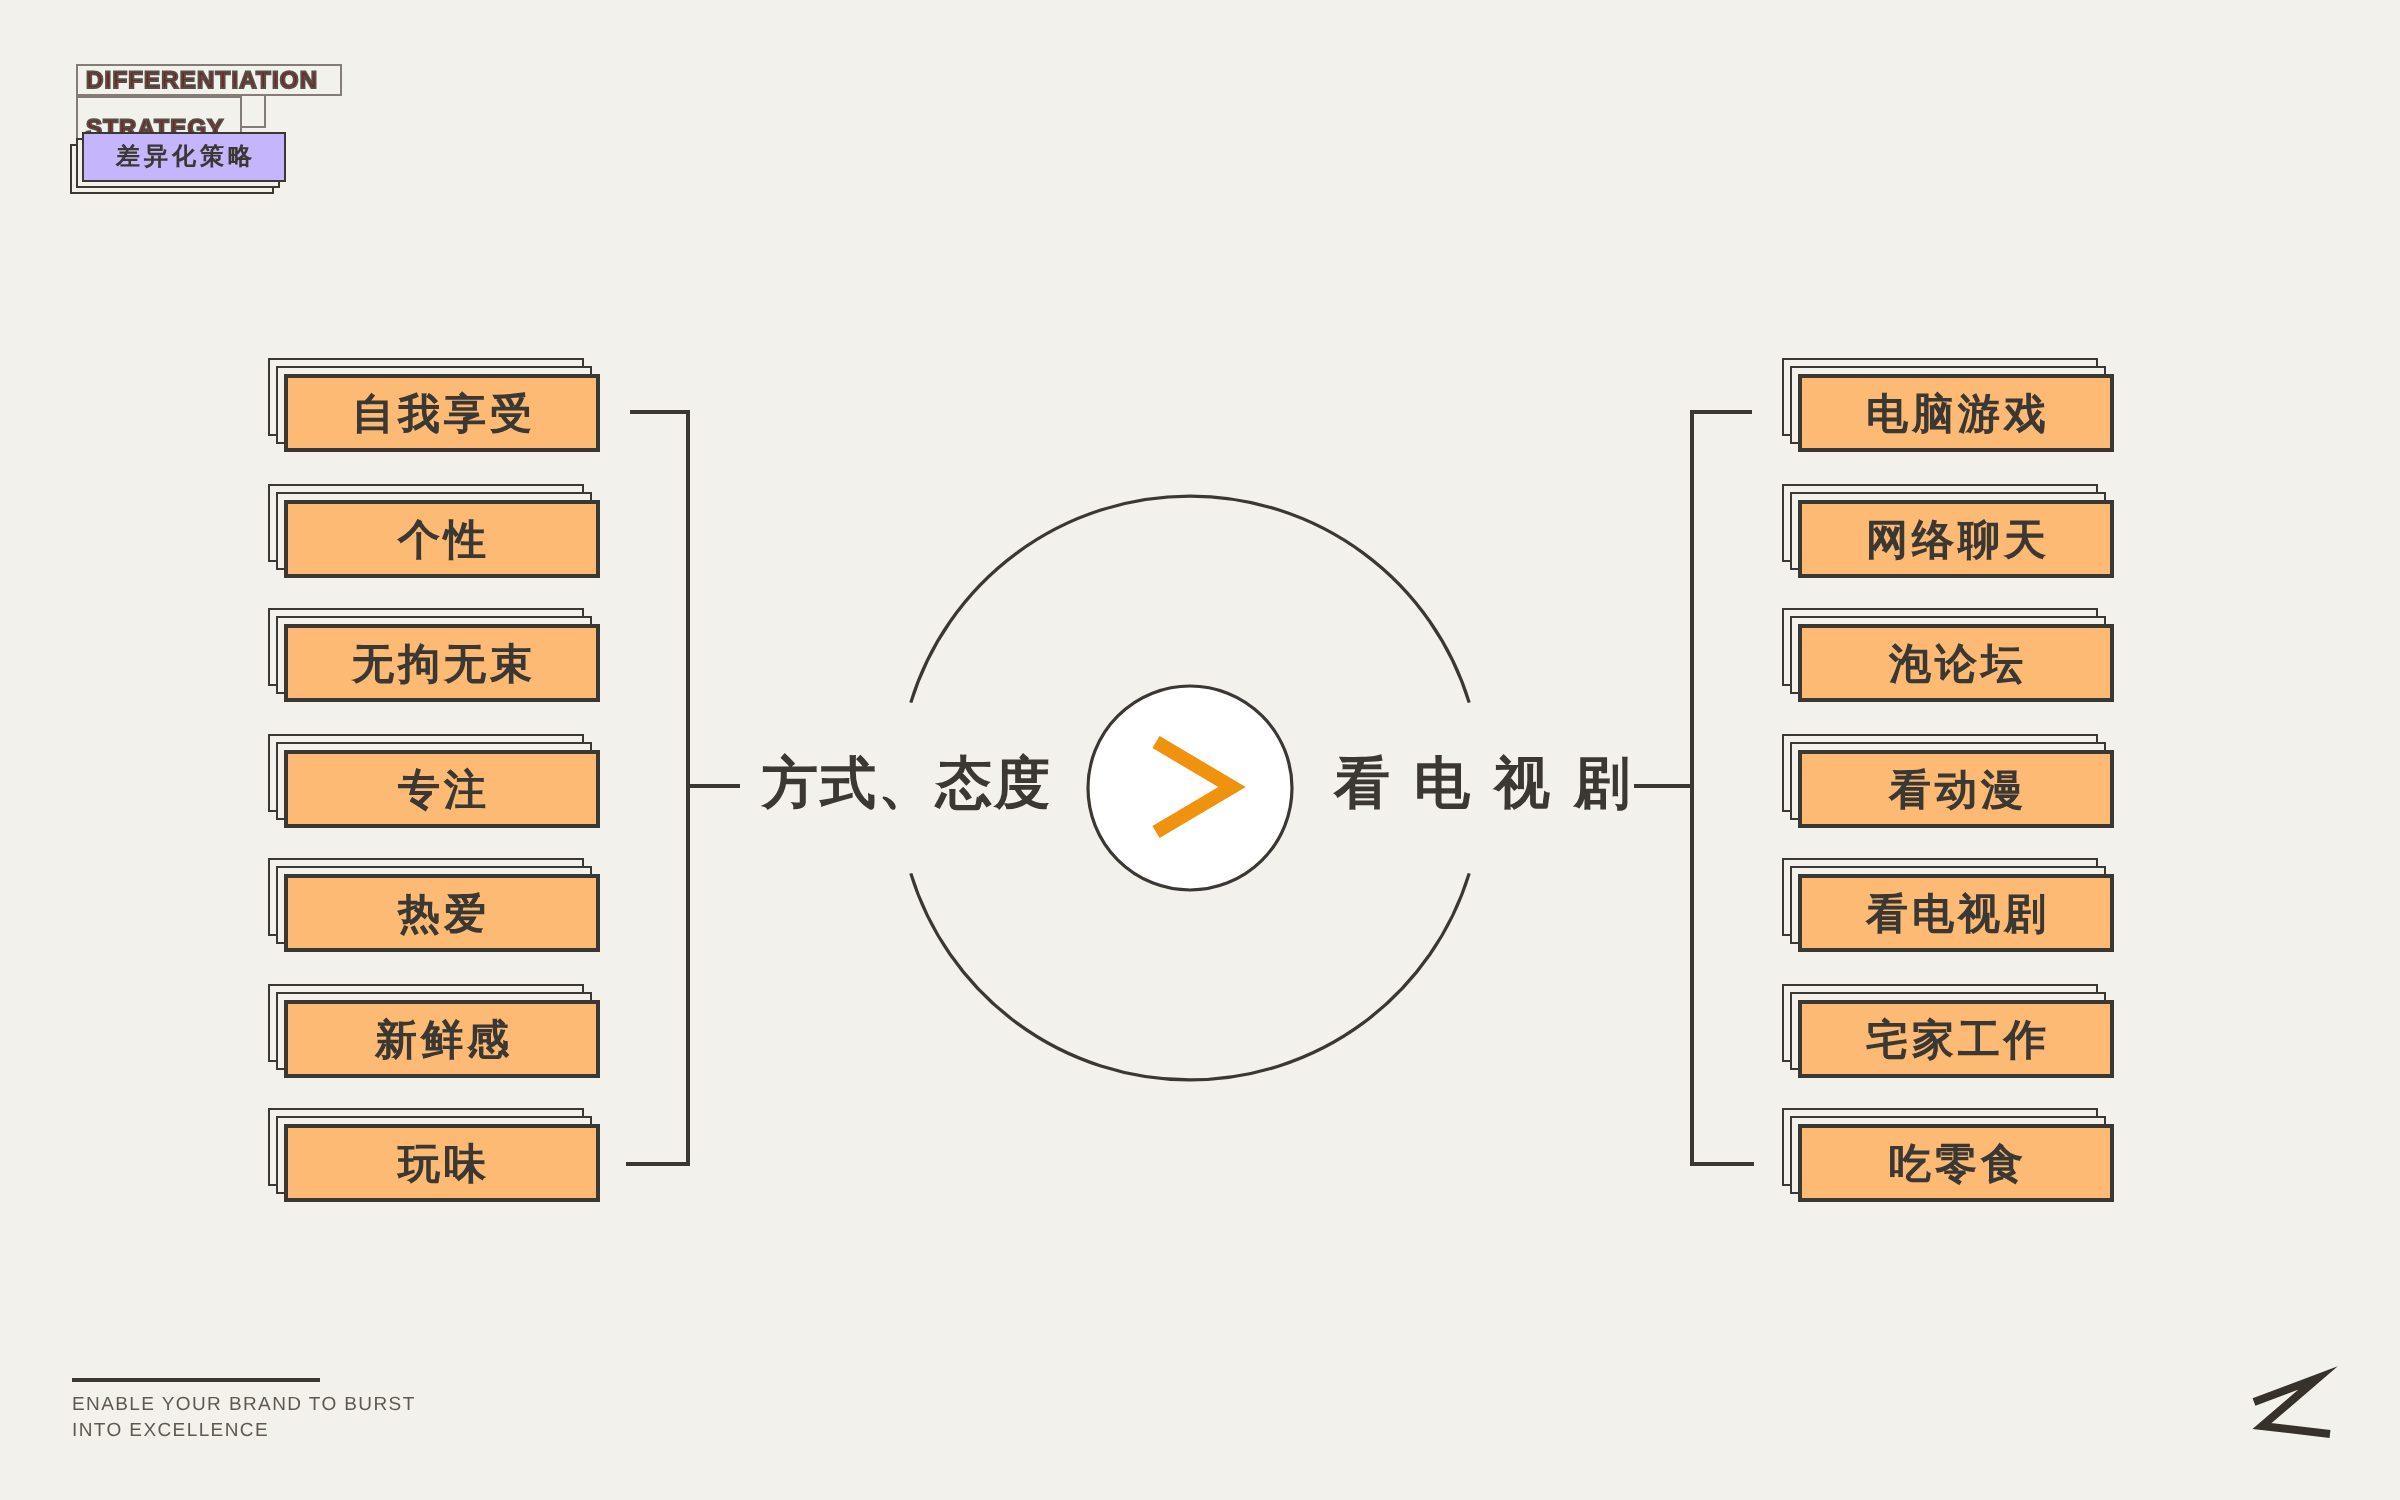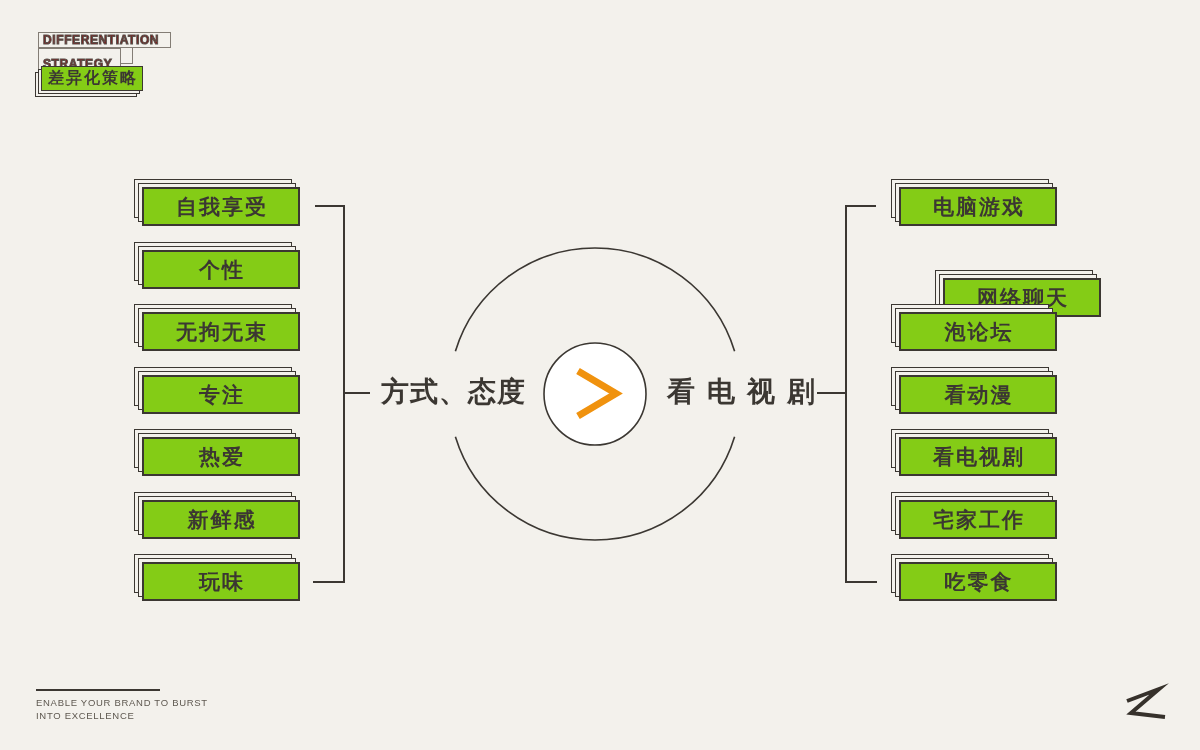--- a/index.html
+++ b/index.html
@@ -38,36 +38,36 @@
   }
   .h-sub{position:absolute;left:41px;top:66px;width:102px;height:25px;}
   .h-sub .ly{
     position:absolute;left:0;top:0;width:100%;height:100%;
     border:1.3px solid var(--ink);background:var(--bg);
   }
   .h-sub .ly.s1{transform:translate(-3px,3px);}
   .h-sub .ly.s2{transform:translate(-6px,6px);}
   .h-sub .face{
     position:absolute;left:0;top:0;width:100%;height:100%;
-    background:#84cc16;border:1.8px solid var(--ink);
+    background:#c4b5fd;border:1.8px solid var(--ink);
     display:flex;align-items:center;justify-content:center;
-    font-size:16px;font-weight:bold;letter-spacing:2px;padding-left:2px;
+    font-size:12px;font-weight:bold;letter-spacing:2px;padding-left:2px;
   }
 
   
   .stack{position:absolute;width:158px;height:39px;}
   .stack .ly{
     position:absolute;left:0;top:0;width:100%;height:100%;
     border:1.4px solid var(--ink);background:var(--bg);
   }
   .stack .ly.l1{transform:translate(-4px,-4px);}
   .stack .ly.l2{transform:translate(-8px,-8px);}
   .stack .face{
     position:absolute;left:0;top:0;width:100%;height:100%;
-    background:#84cc16;border:2px solid var(--ink);
+    background:#fdba74;border:2px solid var(--ink);
     display:flex;align-items:center;justify-content:center;
     font-size:21px;font-weight:bold;letter-spacing:2px;padding-left:2px;
     white-space:nowrap;
   }
 
   
   .mid-label{
     position:absolute;top:393px;transform:translateY(-52%);
     font-size:28px;font-weight:bold;white-space:nowrap;text-align:center;
   }
@@ -150,21 +150,21 @@
   <i class="ly l2"></i>
   <i class="ly l1"></i>
   <span class="face">玩味</span>
 </div>
 
 <div class="stack" style="left:899px;top:187px;">
   <i class="ly l2"></i>
   <i class="ly l1"></i>
   <span class="face">电脑游戏</span>
 </div>
-<div class="stack" style="left:943px;top:250px;margin-top:28px;">
+<div class="stack" style="left:899px;top:250px;">
   <i class="ly l2"></i>
   <i class="ly l1"></i>
   <span class="face">网络聊天</span>
 </div>
 <div class="stack" style="left:899px;top:312px;">
   <i class="ly l2"></i>
   <i class="ly l1"></i>
   <span class="face">泡论坛</span>
 </div>
 <div class="stack" style="left:899px;top:375px;">

